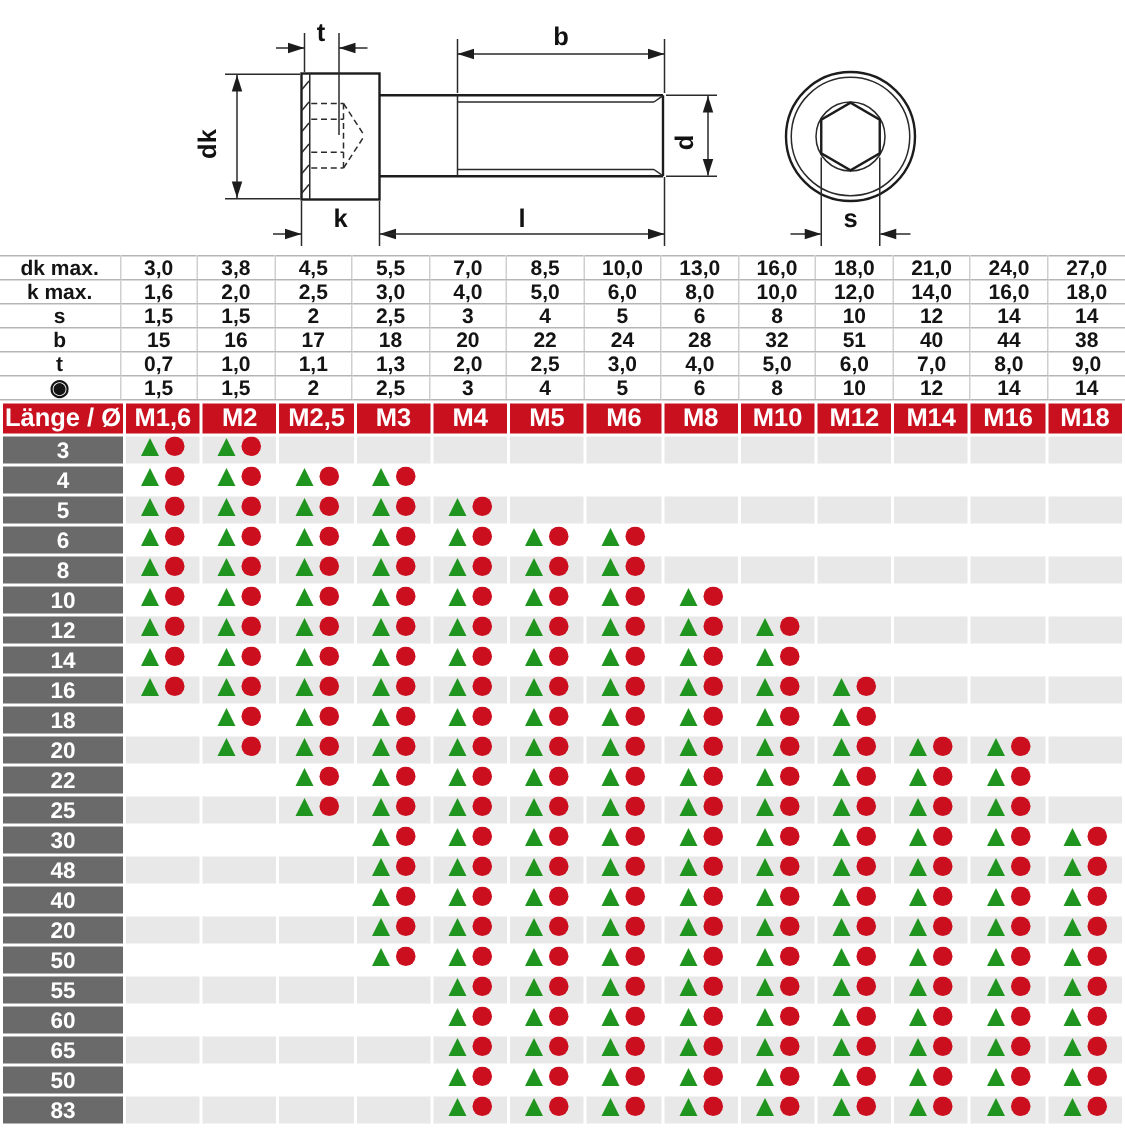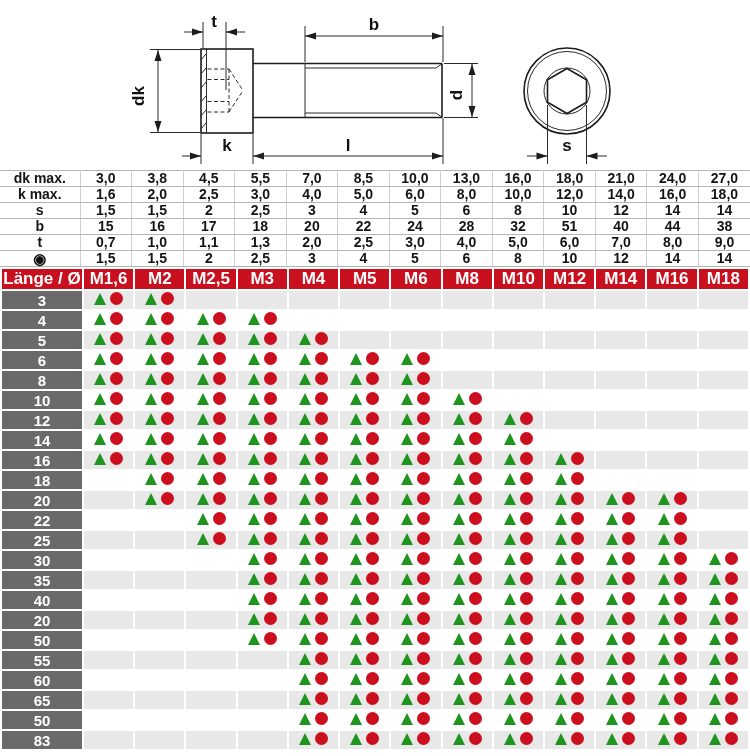--- a/index.html
+++ b/index.html
@@ -806,21 +806,21 @@
           <td class="cell"><span class="pair">
               <span class="tri"></span>
               <span class="dot"></span>
             </span></td>
           <td class="cell"><span class="pair">
               <span class="tri"></span>
               <span class="dot"></span>
             </span></td>
         </tr>
         <tr class="band-gray">
-          <td class="len">35</td>
+          <td class="len">48</td>
           <td class="cell"></td>
           <td class="cell"></td>
           <td class="cell"></td>
           <td class="cell"><span class="pair">
               <span class="tri"></span>
               <span class="dot"></span>
             </span></td>
           <td class="cell"><span class="pair">
               <span class="tri"></span>
               <span class="dot"></span>

